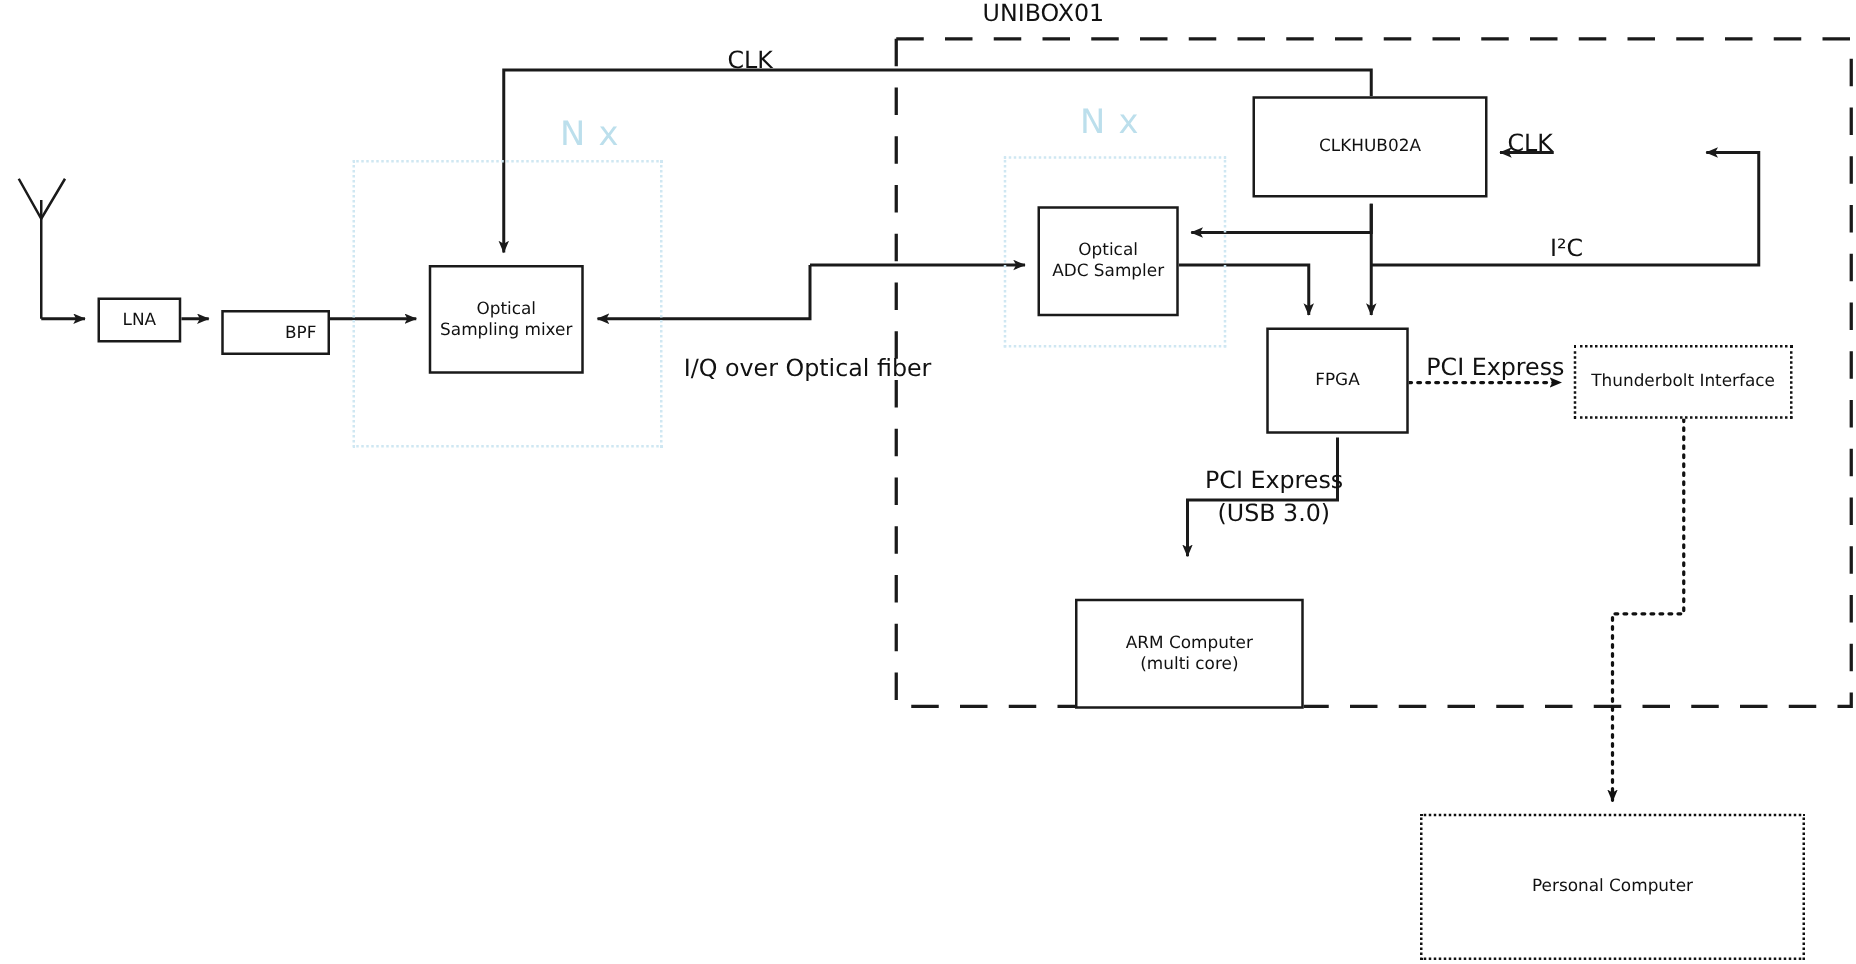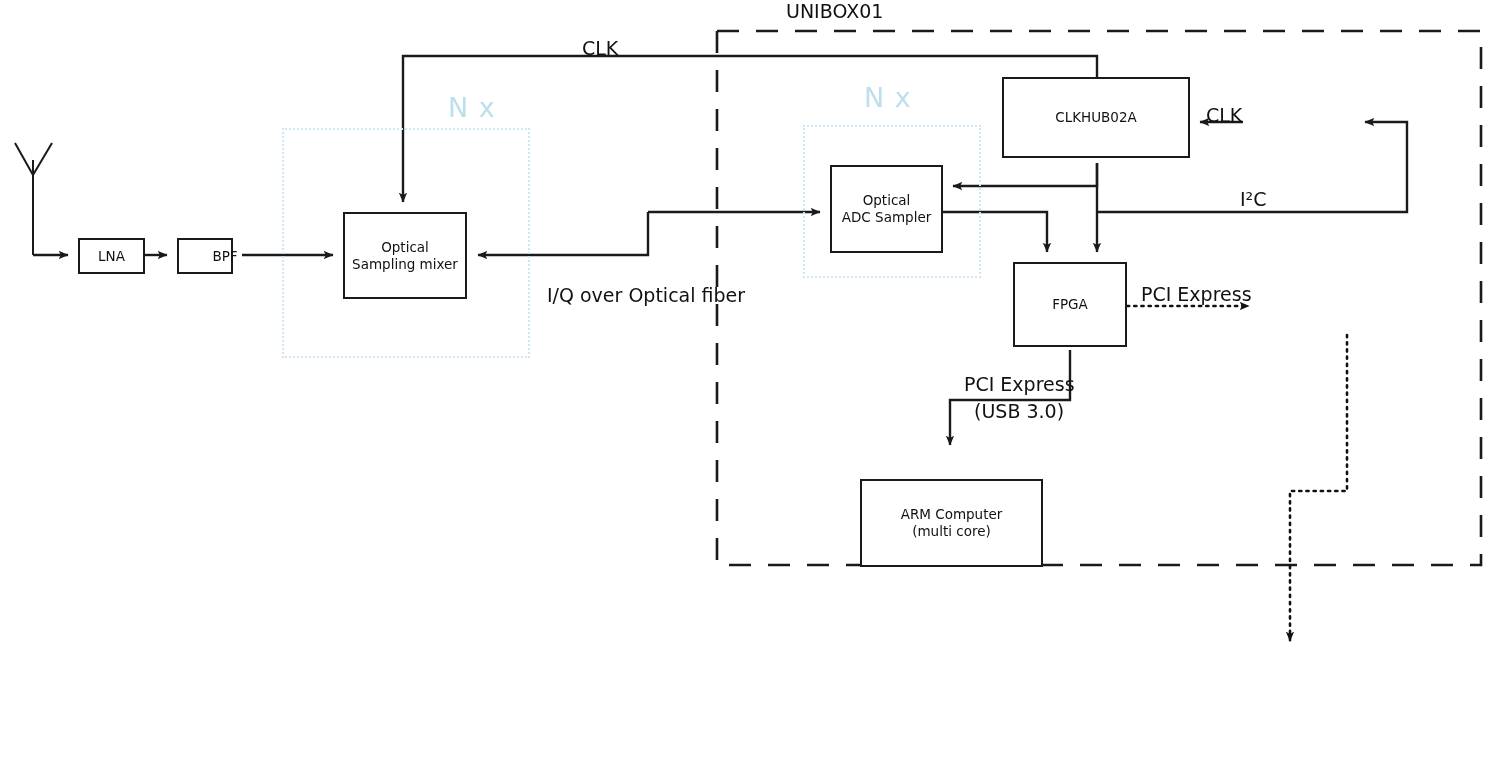--- a/index.html
+++ b/index.html
@@ -71,37 +71,39 @@
   <div class="rep" style="left:282px;top:128px;width:248px;height:230px;"></div>
   <div class="rep" style="left:803px;top:125px;width:178px;height:153px;"></div>
 
   <div class="nx" style="left:448px;top:92px;">N x</div>
   <div class="nx" style="left:864px;top:82px;">N x</div>
 
   <div class="label" style="left:786px;top:0px;">UNIBOX01</div>
 
   <div class="box" style="left:78px;top:238px;width:67px;height:36px;">LNA</div>
 
-  <div class="box" style="left:177px;top:238px;width:56px;height:36px;padding-left:40px;">BPF</div>
+  <div class="box" style="left:177px;top:248px;width:87px;height:36px;padding-left:40px;">BPF</div>
 
   <div class="box" style="left:343px;top:212px;width:124px;height:87px;">Optical
 Sampling mixer</div>
 
   <div class="box" style="left:830px;top:165px;width:113px;height:88px;">Optical
 ADC Sampler</div>
 
   <div class="box" style="left:1002px;top:77px;width:188px;height:81px;">CLKHUB02A</div>
 
 
   <div class="box" style="left:1013px;top:262px;width:114px;height:85px;">FPGA</div>
 
   <div class="box" style="left:860px;top:455px;width:183px;height:88px;margin-top:24px;">ARM Computer
 (multi core)</div>
 
+  <div class="box dotted" style="left:1259px;top:276px;width:175px;height:59px;">Thunderbolt Interface</div>
 
+  <div class="box dotted" style="left:1136px;top:651px;width:308px;height:117px;">Personal Computer</div>
 
   <div class="label" style="left:582px;top:37px;">CLK</div>
 
   <div class="label" style="left:1206px;top:104px;">CLK</div>
 
   <div class="label" style="left:547px;top:263px;margin-top:21px;">I/Q over Optical fiber</div>
 
   <div class="label" style="left:1240px;top:188px;">I²C</div>
 
   <div class="label" style="left:1141px;top:283px;">PCI Express</div>

